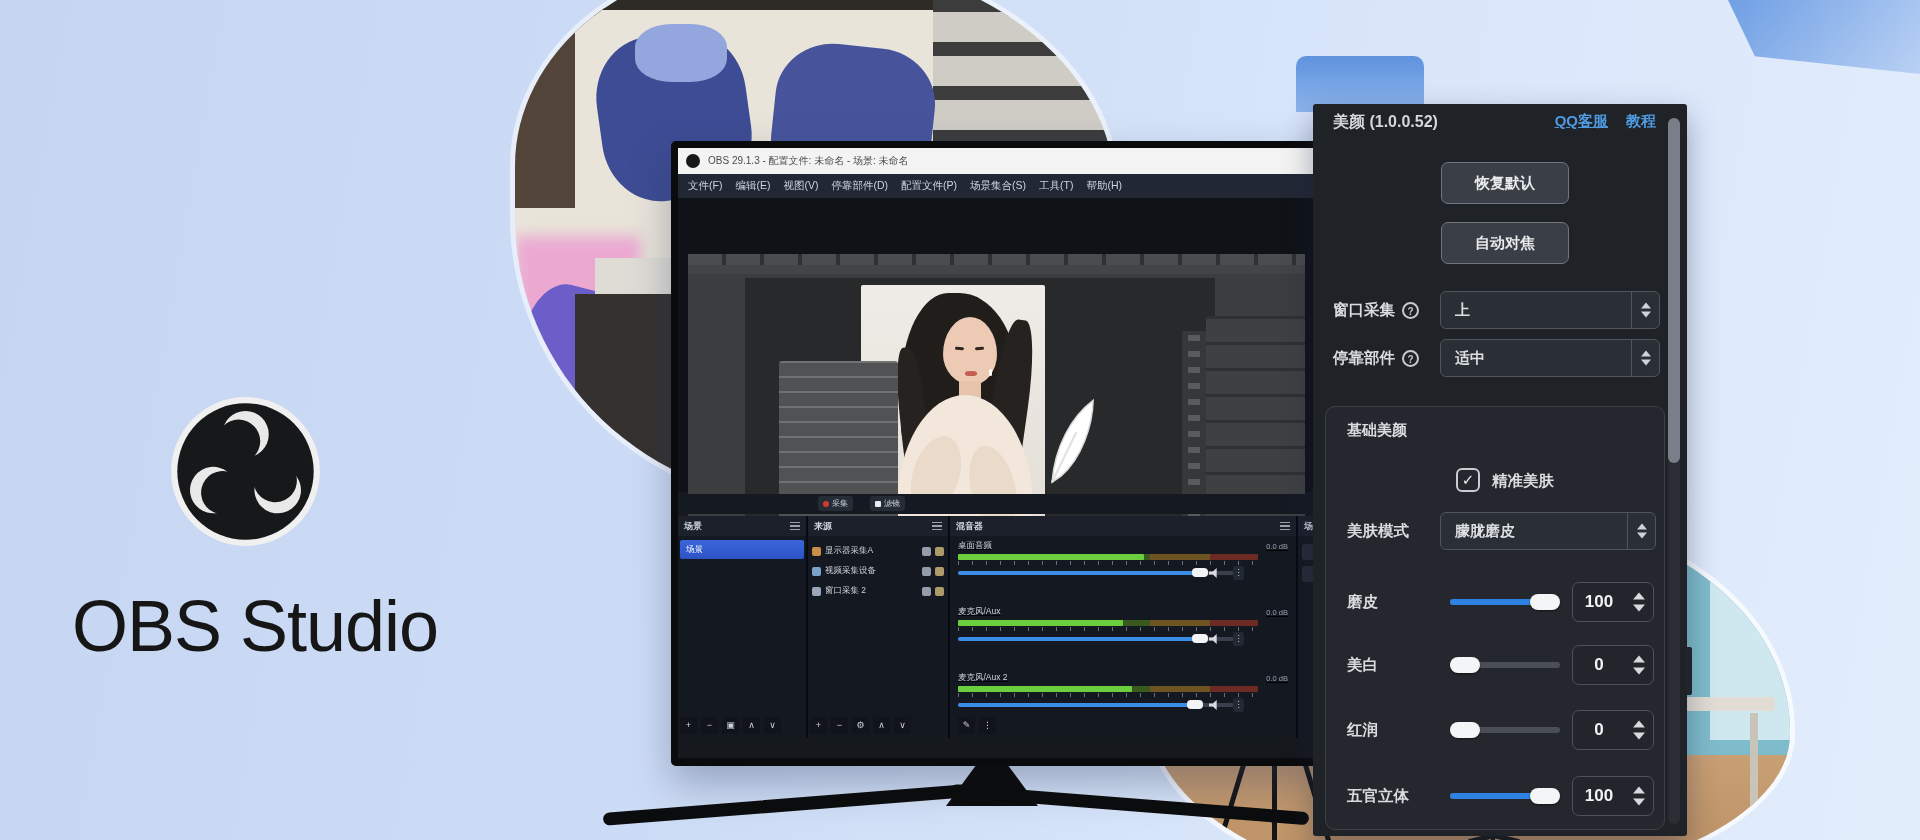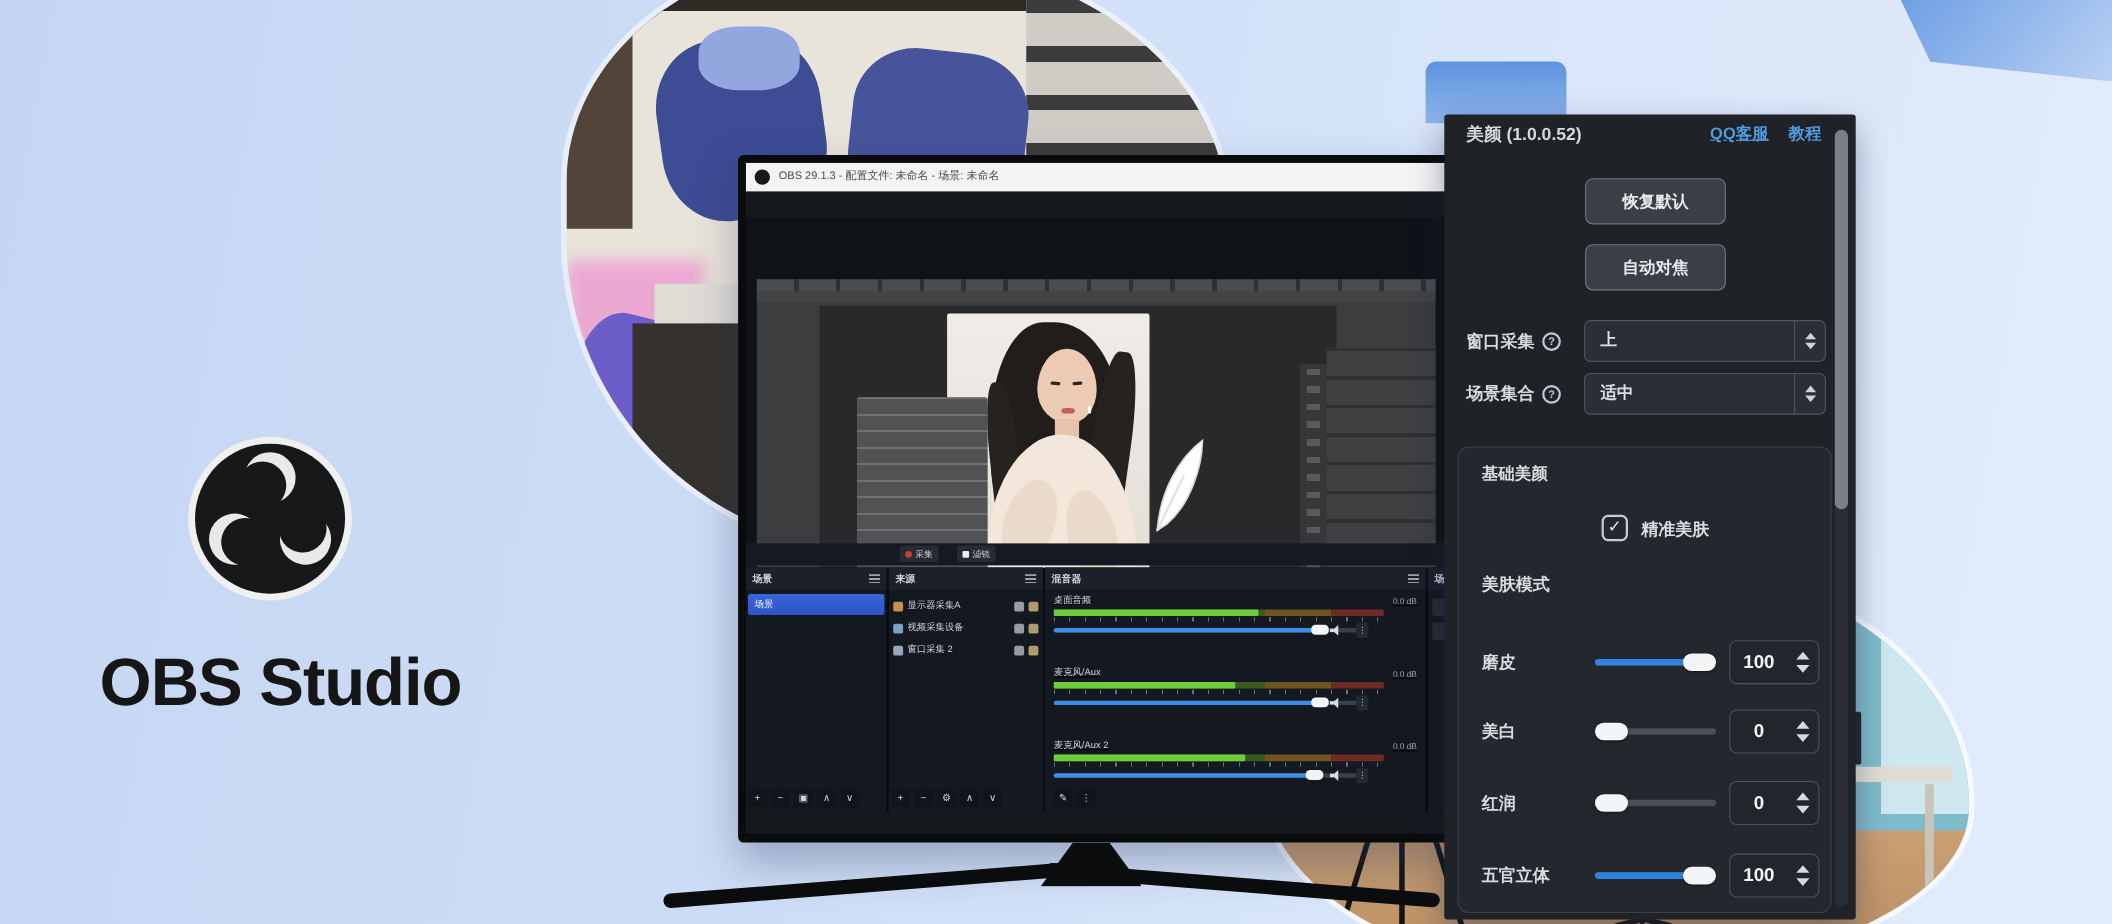--- a/index.html
+++ b/index.html
@@ -7,21 +7,21 @@
          font-family:"Liberation Sans","DejaVu Sans",sans-serif;
          background:linear-gradient(100deg,#c6d6f2 0%,#cddcf6 38%,#d9e6fa 68%,#e2edfc 100%);}
   .abs{position:absolute;}
   
   .blob{overflow:hidden;}
   #blobA{left:515px;top:-42px;width:600px;height:545px;border-radius:45% 55% 48% 52%/40% 45% 60% 55%;background:#e9e4da;box-shadow:0 0 0 5px rgba(255,255,255,.55);}
   #blobB{left:1150px;top:515px;width:640px;height:370px;border-radius:50% 46% 52% 48%/55% 60% 42% 48%;background:#eff0ee;box-shadow:0 0 0 5px rgba(255,255,255,.7);}
   #blueWedge{left:1728px;top:0;width:192px;height:74px;background:linear-gradient(130deg,#6f9fe4,#b9d1f4);clip-path:polygon(0 0,100% 0,100% 100%,14% 76%);}
   #blueBand{left:1296px;top:56px;width:128px;height:56px;border-radius:10px 10px 0 0;background:linear-gradient(180deg,#5e93de,#8fb5ec);}
   
-  #obsText{left:60px;top:585px;width:390px;text-align:center;font-size:61px;font-weight:700;letter-spacing:-1px;color:#161616;}
+  #obsText{left:60px;top:585px;width:390px;text-align:center;font-size:72px;font-weight:400;letter-spacing:-1px;color:#161616;}
   
   #frame{left:671px;top:141px;width:651px;height:625px;background:#0a0b0c;border-radius:5px;box-shadow:0 18px 40px rgba(40,55,90,.35);}
   #screen{left:678px;top:148px;width:637px;height:610px;background:#15181d;overflow:hidden;}
   #titlebar{left:0;top:0;width:637px;height:26px;background:#f3f3f3;}
   #titlebar .dot{position:absolute;left:8px;top:6px;width:14px;height:14px;border-radius:50%;background:#17181a;}
   #titleText{position:absolute;left:30px;top:0;line-height:26px;font-size:10px;color:#4c4c4c;white-space:nowrap;}
   #menubar{left:0;top:26px;width:637px;height:24px;background:#222734;display:flex;align-items:center;gap:13px;padding:0 10px;box-sizing:border-box;}
   #menubar span{font-size:10.5px;color:#ced4df;white-space:nowrap;}
   #preview{left:0;top:50px;width:637px;height:294px;background:#0f1217;}
   #pswin{left:10px;top:56px;width:617px;height:288px;background:#3b3d3f;}
@@ -181,20 +181,30 @@
   <div class="abs" id="obsText">OBS Studio</div>
 
   <div class="abs" id="frame"></div>
   <div class="abs" id="screen">
 
     <div class="abs" id="titlebar">
       <div class="dot"></div>
       <span id="titleText">OBS 29.1.3 - 配置文件: 未命名 - 场景: 未命名</span>
     </div>
 
+    <div class="abs" id="menubar">
+      <span>文件(F)</span>
+      <span>编辑(E)</span>
+      <span>视图(V)</span>
+      <span>停靠部件(D)</span>
+      <span>配置文件(P)</span>
+      <span>场景集合(S)</span>
+      <span>工具(T)</span>
+      <span>帮助(H)</span>
+    </div>
 
     <div class="abs" id="preview">
       <div class="abs" id="pswin">
         <div class="abs pstab"></div>
         <div class="abs psopt"></div>
         <div class="abs pscanvas"></div>
 
         <div class="abs" id="photo">
           <div class="abs hairMain"></div>
           <div class="abs hairR"></div>
@@ -382,21 +392,21 @@
     <span class="val">上</span>
     <div class="seg">
       <div class="segIn">
           <div class="caretU"></div>
           <div class="caretD"></div>
         </div>
     </div>
   </div>
 
   <div class="abs plabel" style="left:1333px;top:348px;">
-    <span>场景集合</span>
+    <span>停靠部件</span>
     <span class="help">?</span>
   </div>
   <div class="abs combo" style="left:1440px;top:339px;width:220px;">
     <span class="val">适中</span>
     <div class="seg">
       <div class="segIn">
           <div class="caretU"></div>
           <div class="caretD"></div>
         </div>
     </div>
@@ -406,20 +416,29 @@
   <div class="abs" id="groupTitle">基础美颜</div>
 
   <div class="abs" id="pcheck">
     <span class="ck">✓</span>
   </div>
   <div class="abs" id="pcheckLabel">精准美肤</div>
 
   <div class="abs plabel" style="left:1347px;top:521px;">
     <span>美肤模式</span>
   </div>
+  <div class="abs combo" style="left:1440px;top:512px;width:216px;">
+    <span class="val">朦胧磨皮</span>
+    <div class="seg">
+      <div class="segIn">
+          <div class="caretU"></div>
+          <div class="caretD"></div>
+        </div>
+    </div>
+  </div>
 
   <div class="abs plabel" style="left:1347px;top:592px;">
       <span>磨皮</span>
     </div>
   <div class="abs strack" style="top:599px;">
       <div class="sfill" style="width: 95px;"></div>
       <div class="sknob" style="left: 80px;"></div>
     </div>
   <div class="abs spin" style="top:582px;">
     <span class="num">100</span>

